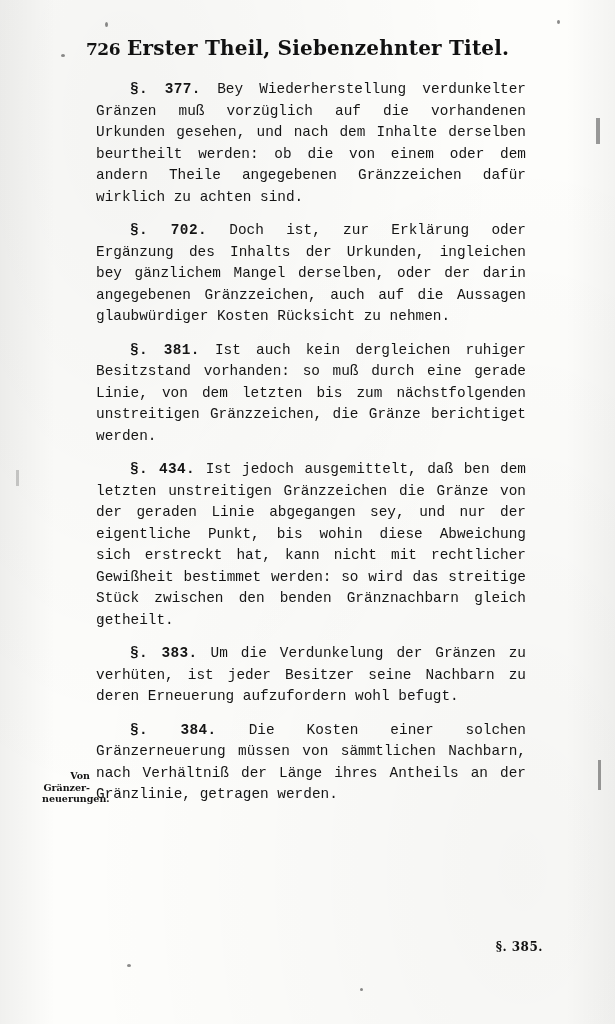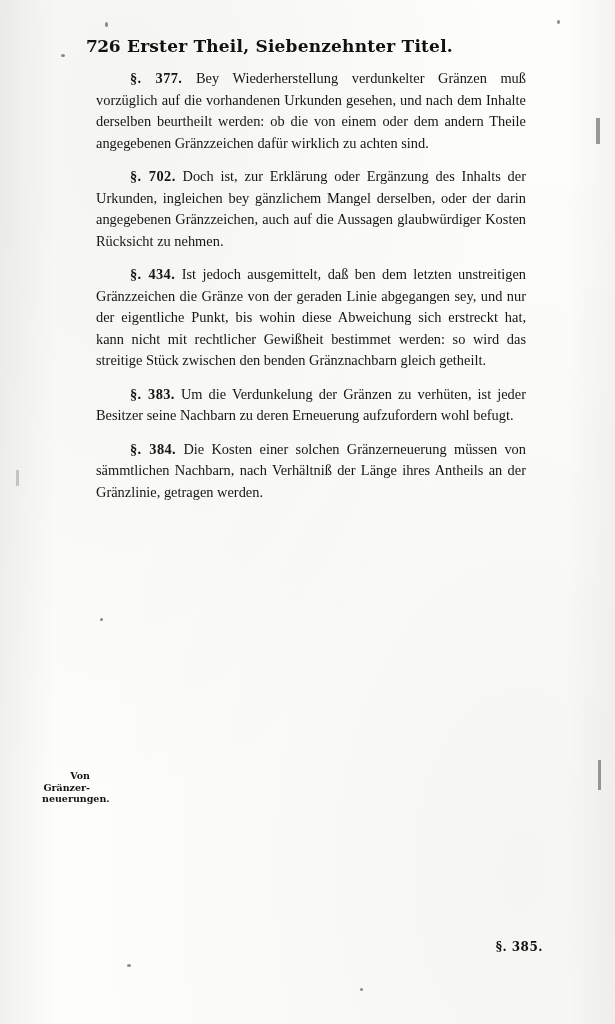--- a/index.html
+++ b/index.html
@@ -33,39 +33,39 @@
     position: absolute;
     left: 96px;
     top: 36px;
     width: 430px;
   }
   .header-line {
     display: flex;
     align-items: baseline;
     gap: 7px;
     margin-left: -10px;
-    margin-bottom: 12px;
+    margin-bottom: 19px;
   }
   .folio {
     font-family: "DejaVu Serif", serif;
     font-weight: bold;
     font-size: 17px;
     letter-spacing: -0.5px;
     color: #131313;
   }
   .running-title {
     font-family: "DejaVu Serif", serif;
     font-weight: bold;
-    font-size: 17px;
+    font-size: 20px;
     letter-spacing: 0.2px;
     color: #111111;
     white-space: nowrap;
   }
   .para {
-    font-family: Liberation Serif, serif;
+    font-family: Liberation Mono, monospace;
     font-size: 14.4px;
     line-height: 21.5px;
     color: #151515;
     text-align: justify;
     text-justify: inter-word;
     margin: 0 0 12px 0;
     -webkit-font-smoothing: none;
   }
   .para .sign {
     font-weight: bold;
@@ -140,20 +140,24 @@
       <span>Bey Wiederherstellung verdunkelter Gränzen muß vorzüglich auf die vorhandenen Urkunden gesehen, und nach dem Inhalte derselben beurtheilt werden: ob die von einem oder dem andern Theile angegebenen Gränzzeichen dafür wirklich zu achten sind.</span>
     </p>
 
     <p class="para">
       <span class="indent"></span><span class="sign">§. 702.</span>
       <span>Doch ist, zur Erklärung oder Ergänzung des Inhalts der Urkunden, ingleichen bey gänzlichem Mangel derselben, oder der darin angegebenen Gränzzeichen, auch auf die Aussagen glaubwürdiger Kosten Rücksicht zu nehmen.</span>
     </p>
 
 
 
+    <p class="para">
+      <span class="indent"></span><span class="sign">§. 381.</span>
+      <span>Ist auch kein dergleichen ruhiger Besitzstand vorhanden: so muß durch eine gerade Linie, von dem letzten bis zum nächstfolgenden unstreitigen Gränzzeichen, die Gränze berichtiget werden.</span>
+    </p>
 
     <p class="para">
       <span class="indent"></span><span class="sign">§. 434.</span>
       <span>Ist jedoch ausgemittelt, daß ben dem letzten unstreitigen Gränzzeichen die Gränze von der geraden Linie abgegangen sey, und nur der eigentliche Punkt, bis wohin diese Abweichung sich erstreckt hat, kann nicht mit rechtlicher Gewißheit bestimmet werden: so wird das streitige Stück zwischen den benden Gränznachbarn gleich getheilt.</span>
     </p>
 
     <p class="para">
       <span class="indent"></span><span class="sign">§. 383.</span>
       <span>Um die Verdunkelung der Gränzen zu verhüten, ist jeder Besitzer seine Nachbarn zu deren Erneuerung aufzufordern wohl befugt.</span>
     </p>

